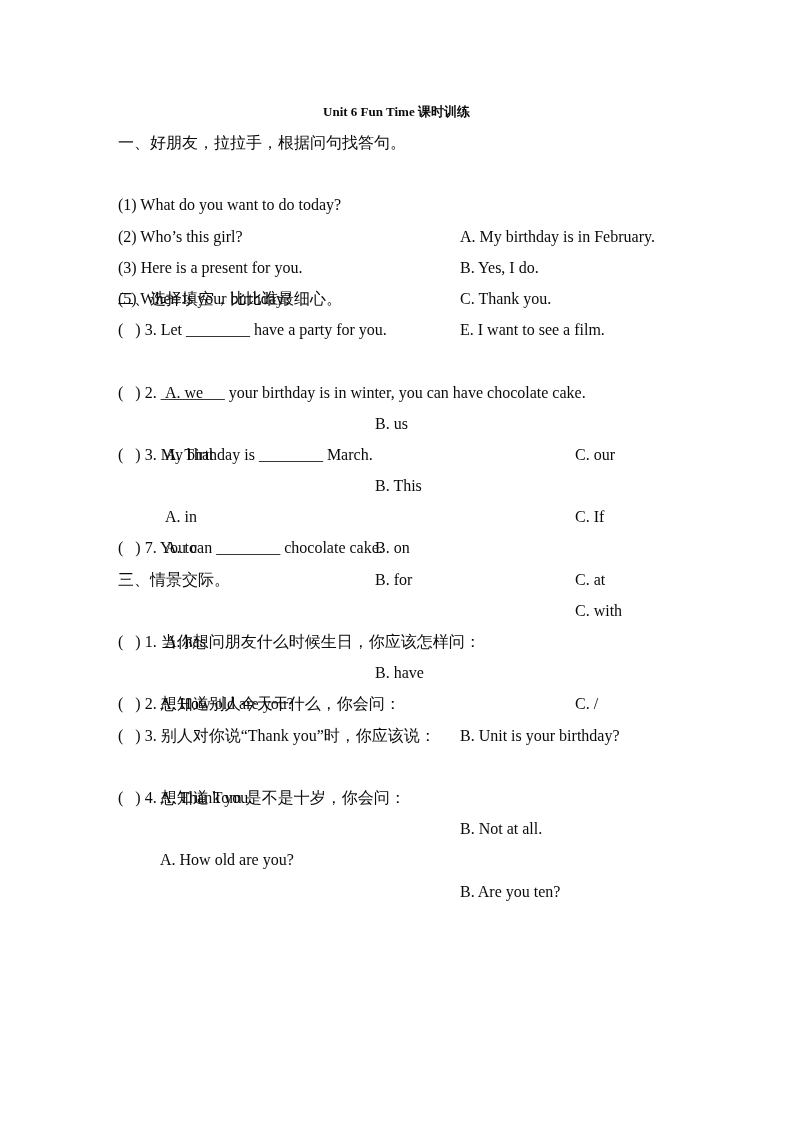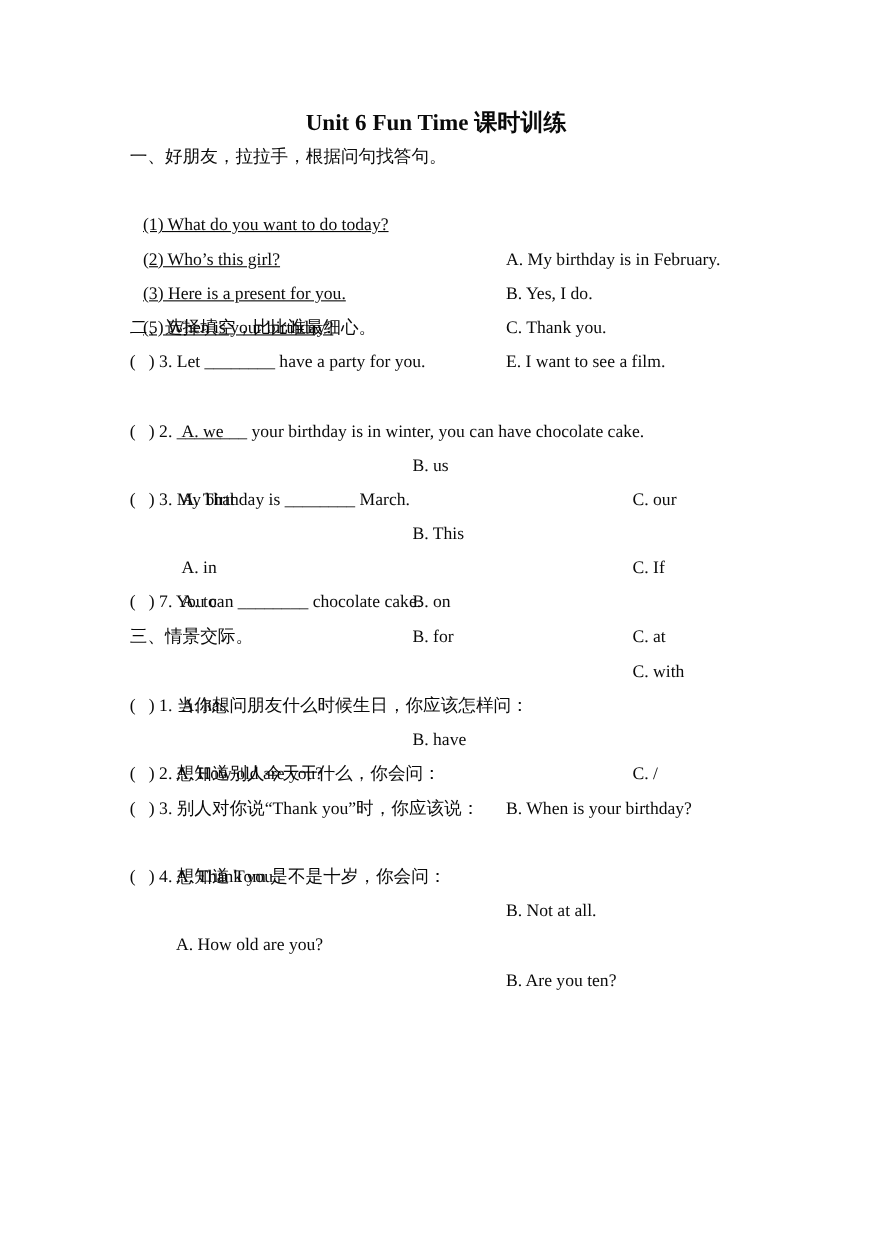--- a/index.html
+++ b/index.html
@@ -13,41 +13,41 @@
     font-size: 16px;
     overflow: hidden;
   }
   .doc-title {
     position: absolute;
     top: 96px;
     left: 0;
     width: 793px;
     text-align: center;
     font-weight: bold;
-    font-size: 21px;
+    font-size: 13px;
     line-height: 31px;
     white-space: pre;
   }
   .content {
     position: absolute;
     top: 127px;
     left: 118px;
     width: 650px;
   }
   .row {
     position: relative;
     height: 31.2px;
     line-height: 31.2px;
     white-space: pre;
   }
   .heading {
     font-size: 16px;
   }
   
-  .pair .col-left  { position: absolute; left: 12px; text-decoration: underline; }
+  .pair .col-left  { position: absolute; left: 0; }
   .pair .col-right { position: absolute; left: 342px; }
   
   .opts3 .oa { position: absolute; left: 47px; }
   .opts3 .ob { position: absolute; left: 257px; }
   .opts3 .oc { position: absolute; left: 457px; }
   
   .opts2 .oa { position: absolute; left: 42px; }
   .opts2 .ob { position: absolute; left: 342px; }
 </style>
 </head>
@@ -112,21 +112,21 @@
 
     <div class="row opts3">
       <span class="oa">A. has</span>
       <span class="ob">B. have</span>
       <span class="oc">C. /</span>
     </div>
 
     <div class="row">(   ) 1. 当你想问朋友什么时候生日，你应该怎样问：</div>
     <div class="row opts2">
       <span class="oa">A. How old are you?</span>
-      <span class="ob">B. When is your birthday?</span>
+      <span class="ob">B. Unit is your birthday?</span>
     </div>
 
     <div class="row">(   ) 2. 想知道别人今天干什么，你会问：</div>
 
     <div class="row">(   ) 3. 别人对你说“Thank you”时，你应该说：</div>
     <div class="row opts2">
       <span class="oa">A. Thank you.</span>
       <span class="ob">B. Not at all.</span>
     </div>
 

